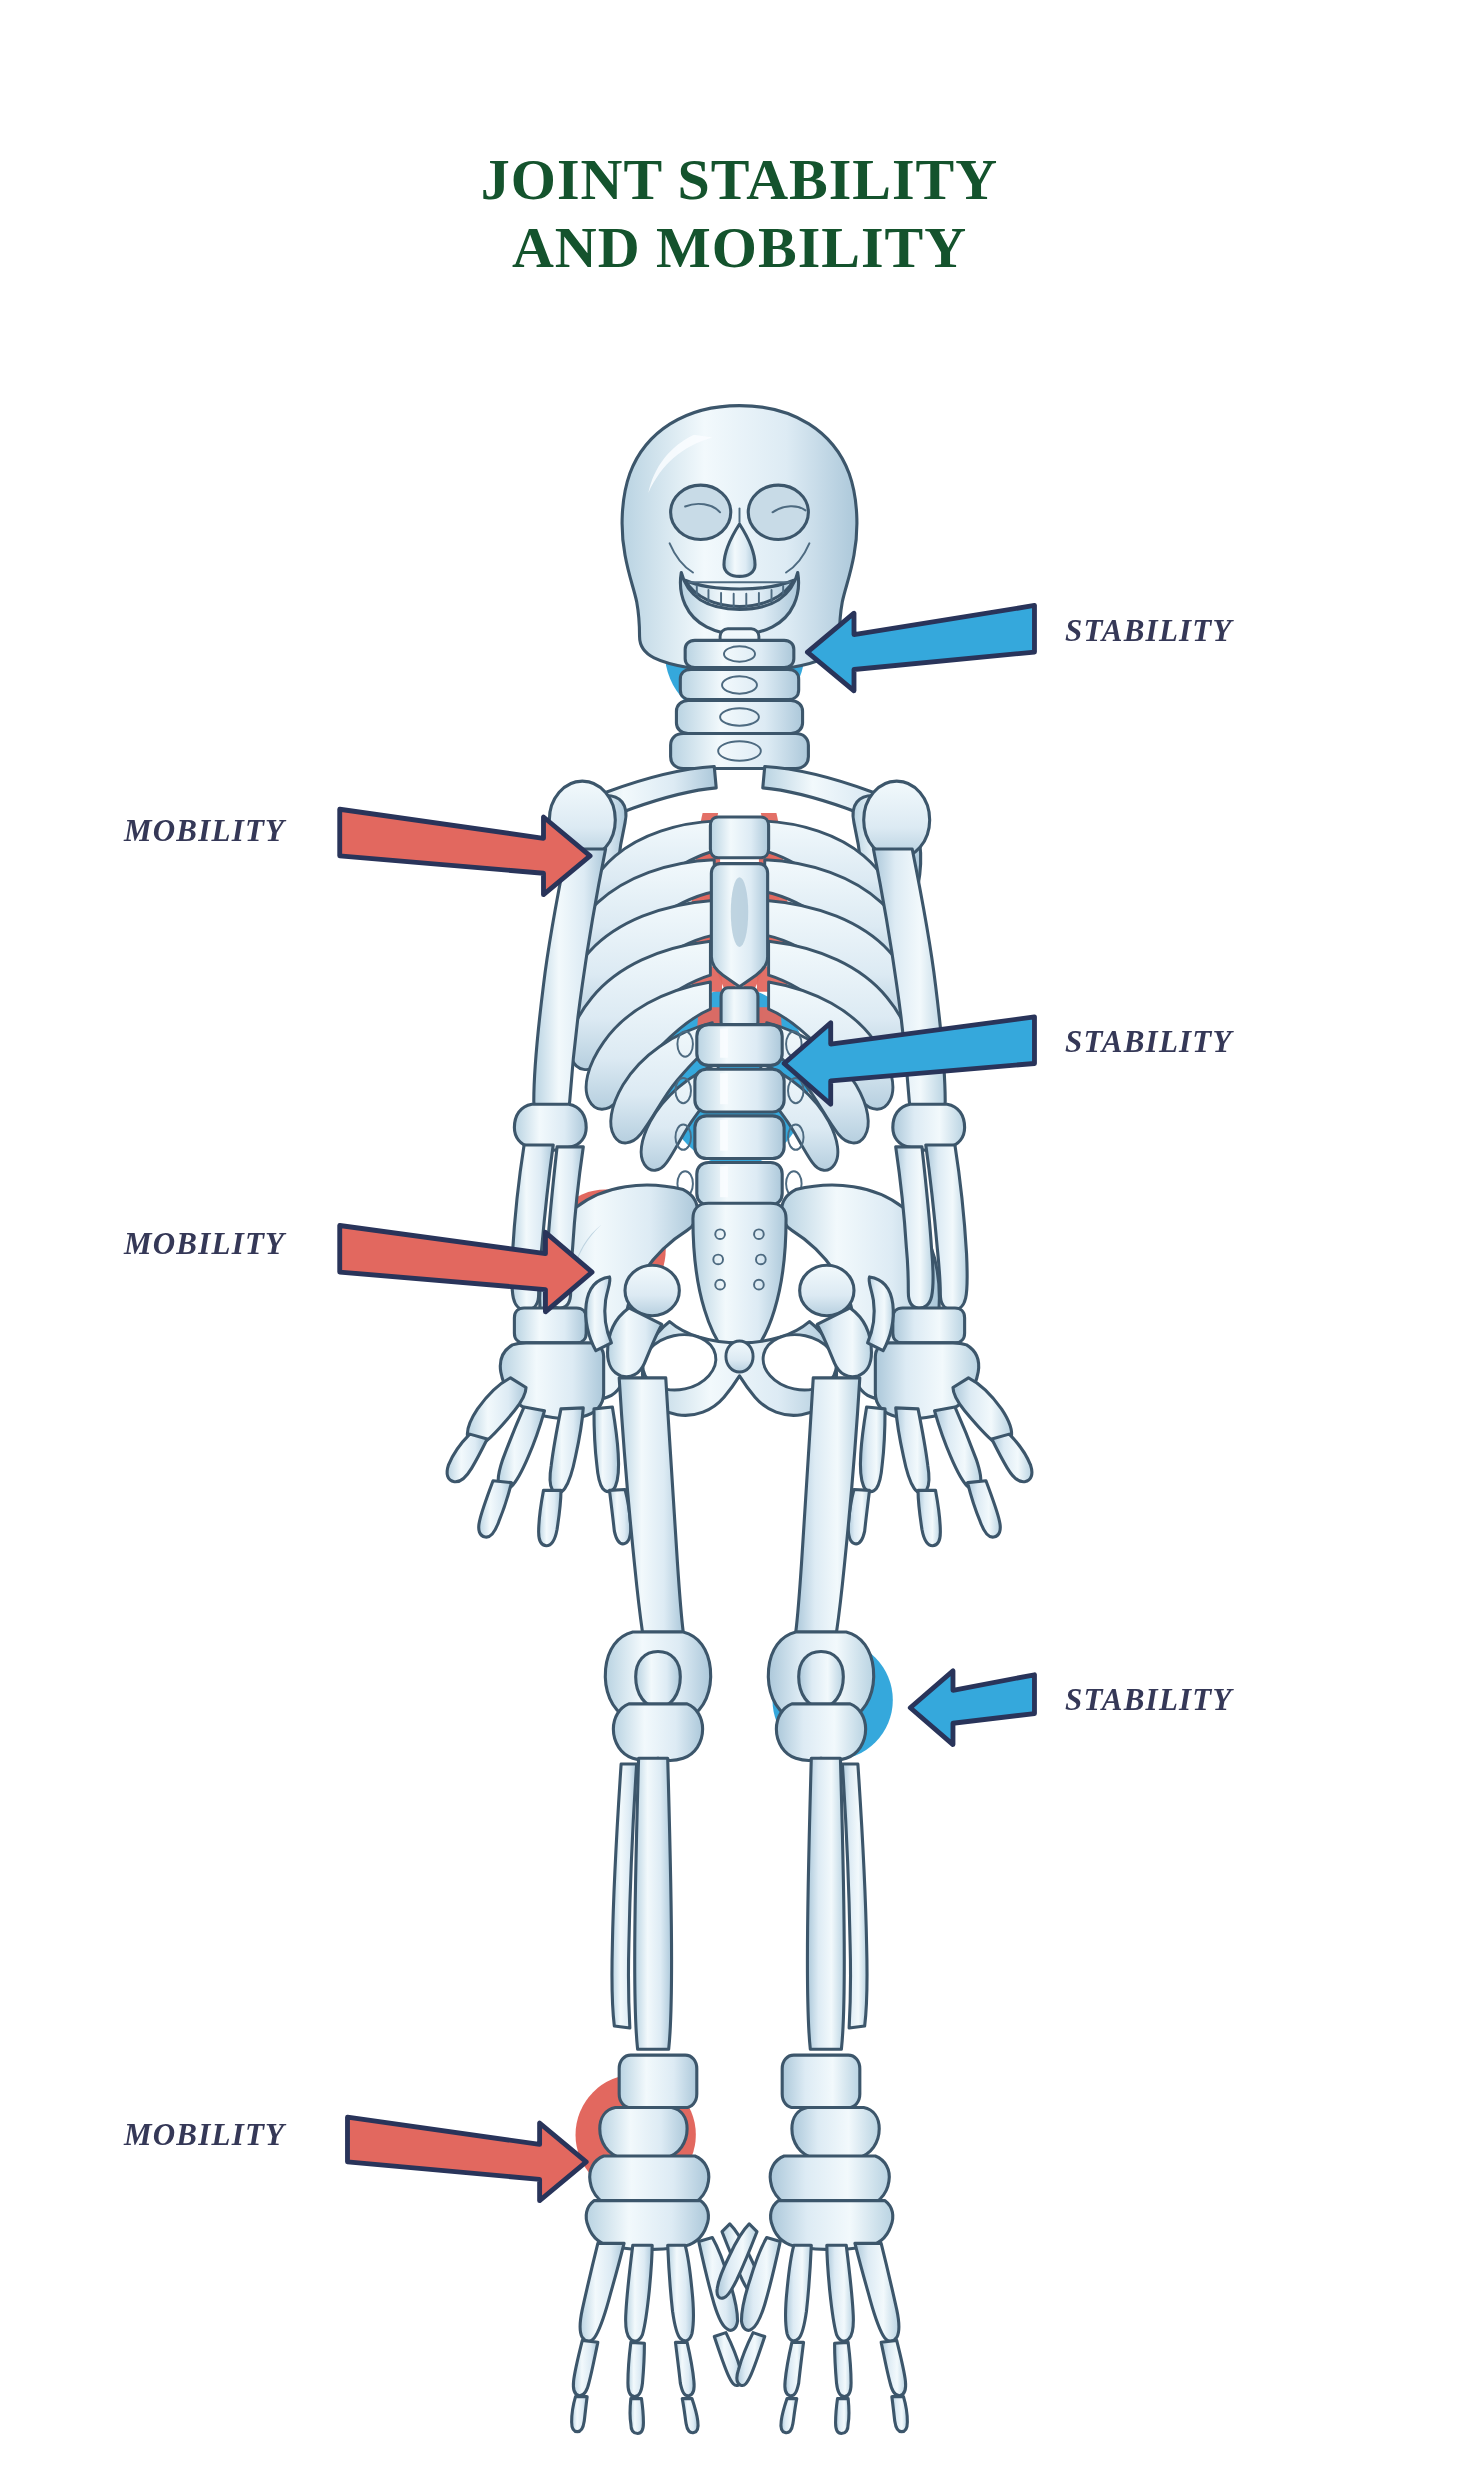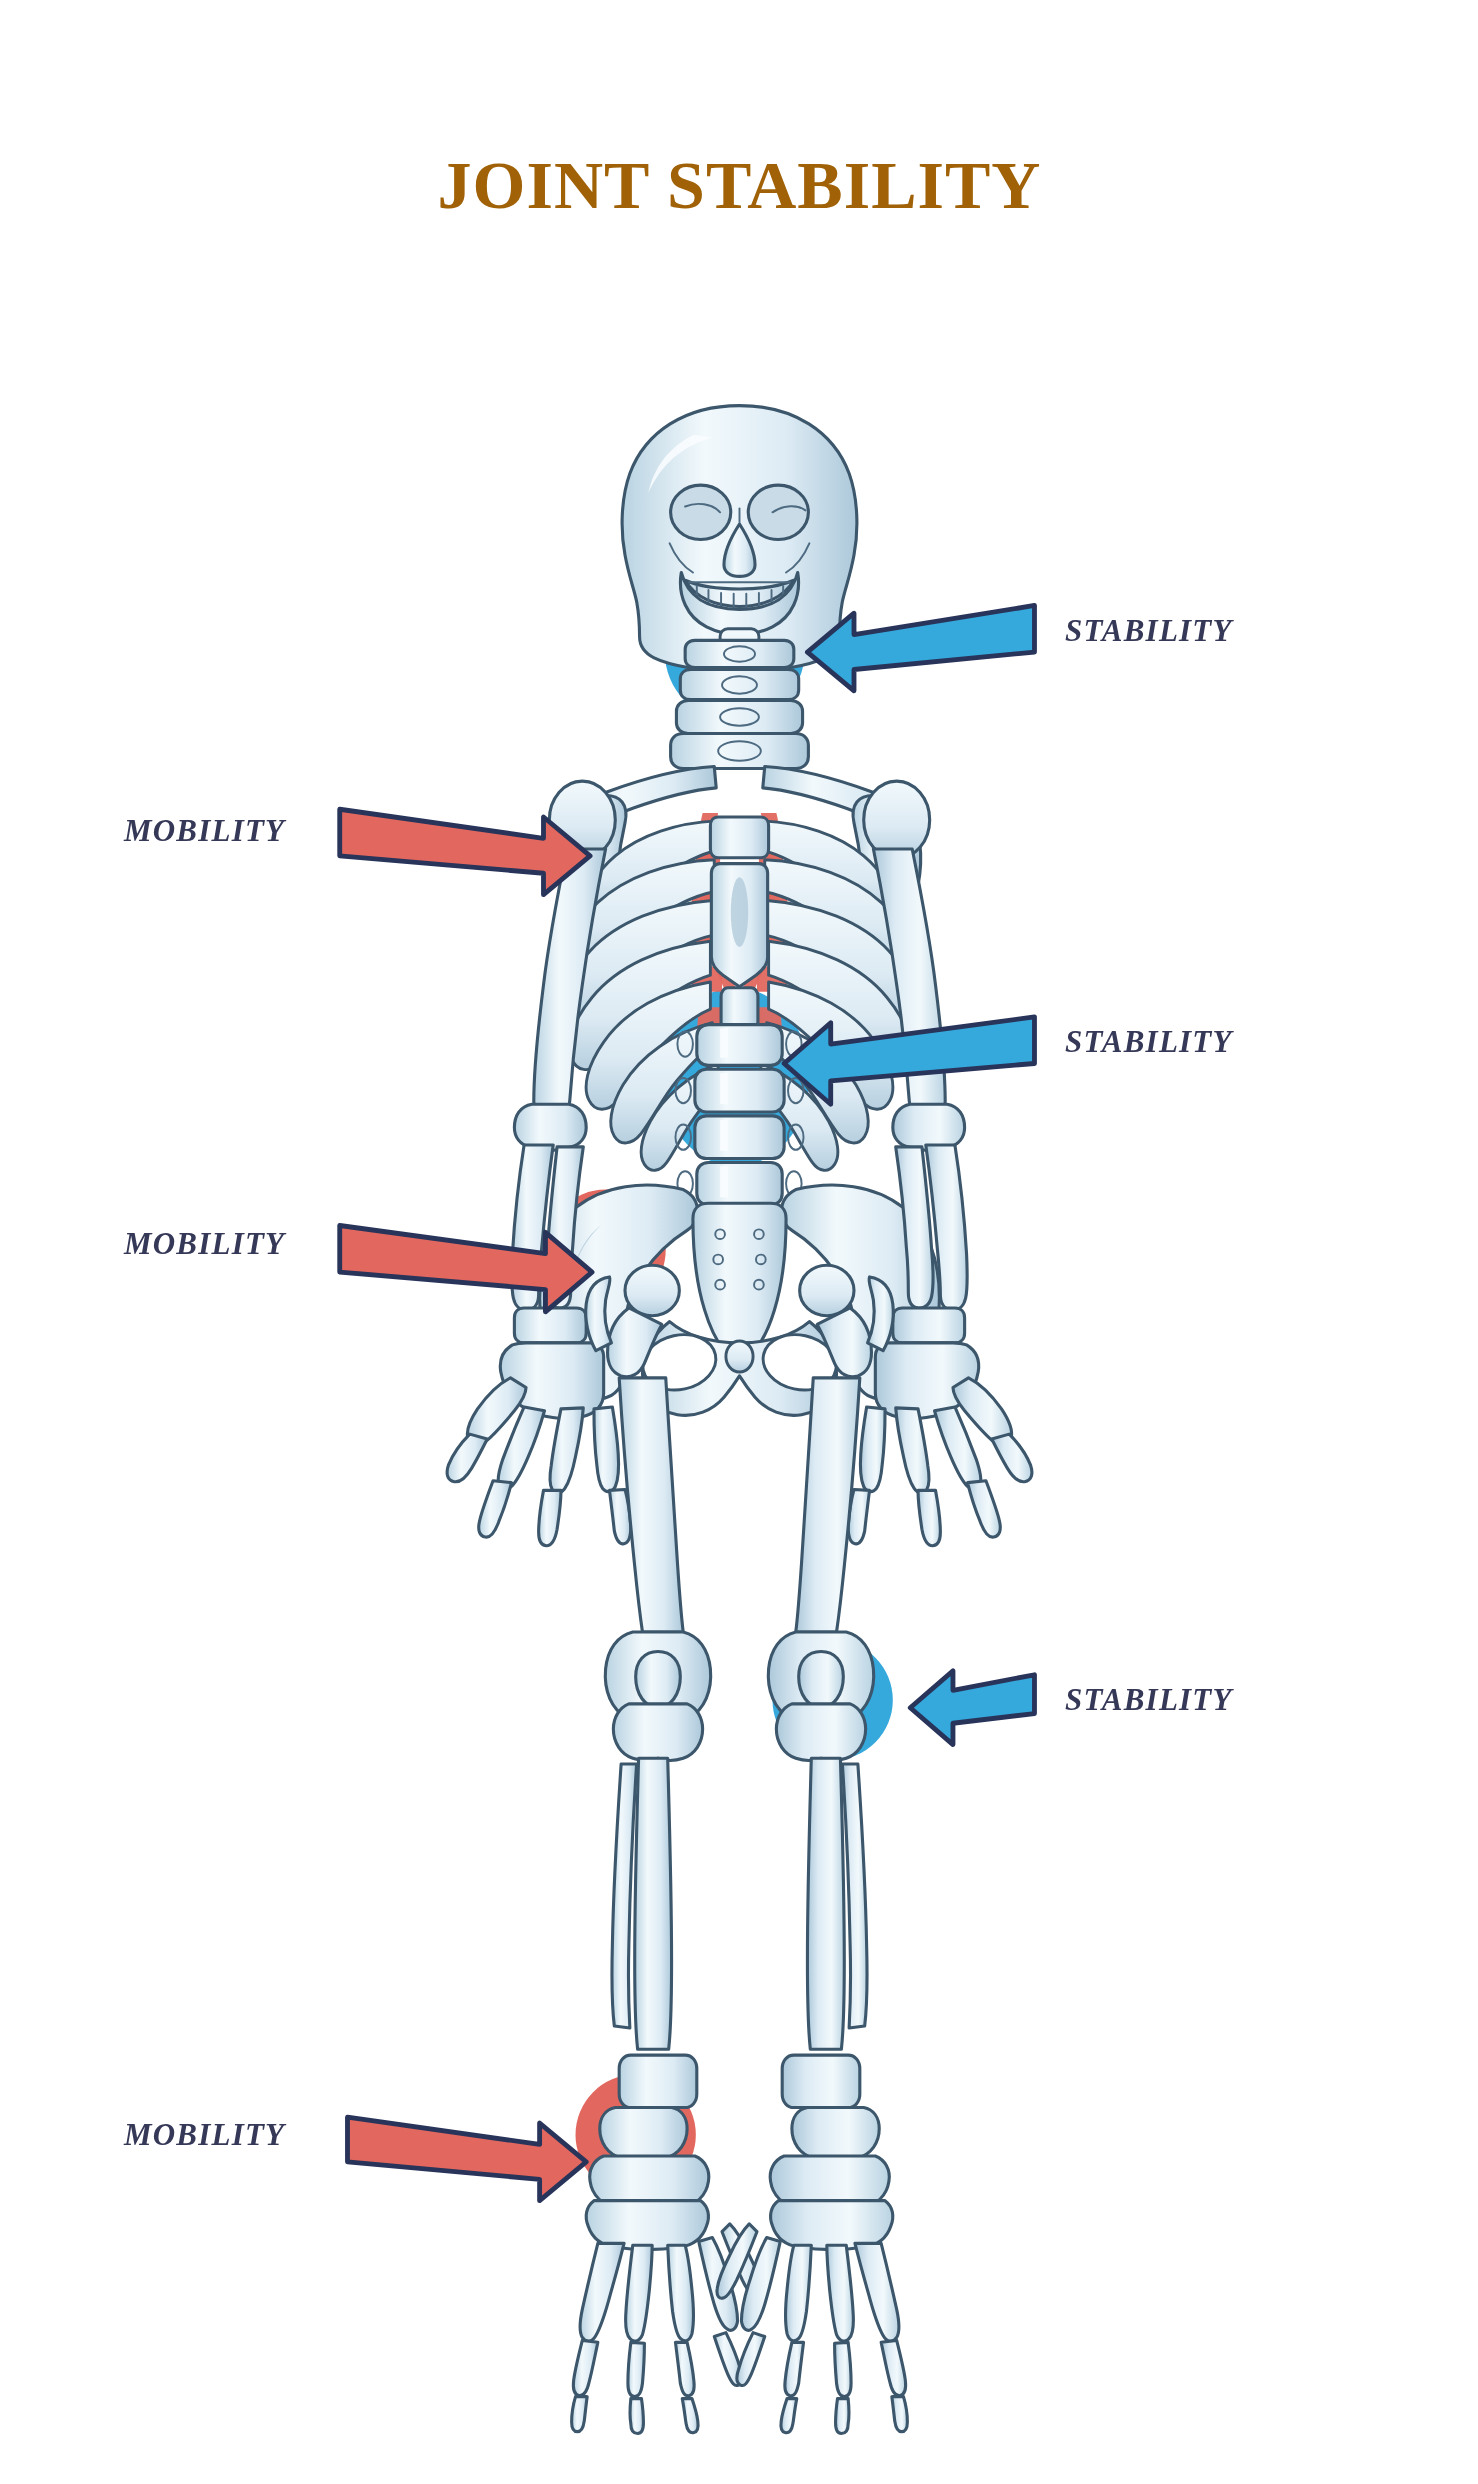--- a/index.html
+++ b/index.html
@@ -5,23 +5,23 @@
   html,body{margin:0;padding:0;background:#ffffff;}
   body{
     width:1479px;height:2484px;position:relative;overflow:hidden;
     font-family:"Liberation Serif", "DejaVu Serif", serif;
   }
   #stage{position:absolute;inset:0;width:1479px;height:2484px;background:#fff;}
 
   
   #title{
     position:absolute;left:0;top:146px;width:1479px;text-align:center;
-    color:#a16207;
+    color:#14532d;
     font-family:"Liberation Serif","DejaVu Serif",serif;
-    font-weight:700;font-size:68px;line-height:1.17;
+    font-weight:700;font-size:58px;line-height:1.17;
     letter-spacing:1px;
   }
   #title .ln{display:block;}
 
   
   .lbl{
     position:absolute;color:#353857;
     font-family:"Liberation Serif","DejaVu Serif",serif;
     font-weight:700;font-size:31px;letter-spacing:1.2px;white-space:nowrap;font-style:italic;
   }
@@ -29,20 +29,21 @@
   
   #art{position:absolute;left:0;top:0;width:1479px;height:2484px;}
 </style>
 </head>
 <body>
 
 <div id="stage">
 
   <div id="title">
     <span class="ln">JOINT STABILITY</span>
+    <span class="ln">AND MOBILITY</span>
   </div>
 
   <svg id="art" viewBox="0 0 1524 2560" xmlns="http://www.w3.org/2000/svg">
     <defs>
       <linearGradient id="gBone" x1="0" y1="0" x2="1" y2="0">
         <stop offset="0%" stop-color="#B9D3E2"></stop>
         <stop offset="35%" stop-color="#F2F9FC"></stop>
         <stop offset="70%" stop-color="#DDEBF4"></stop>
         <stop offset="100%" stop-color="#ACC8DA"></stop>
       </linearGradient>

